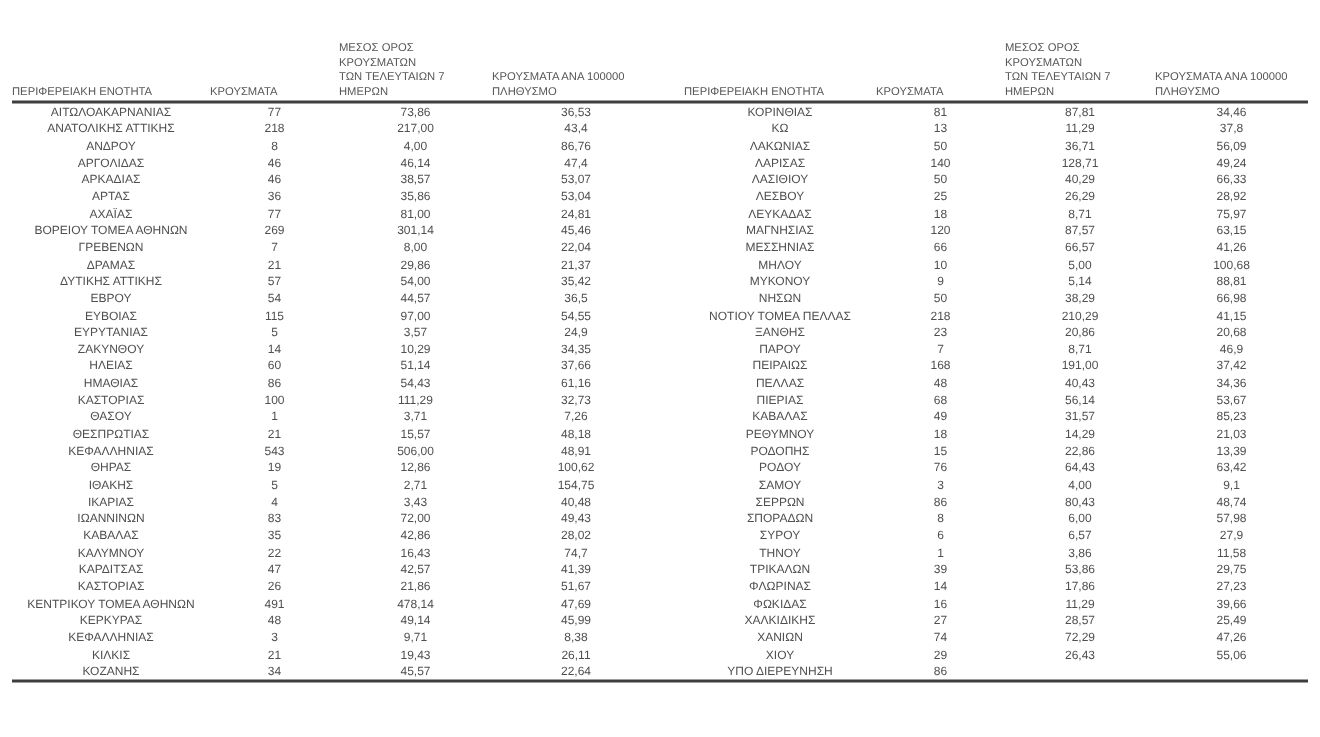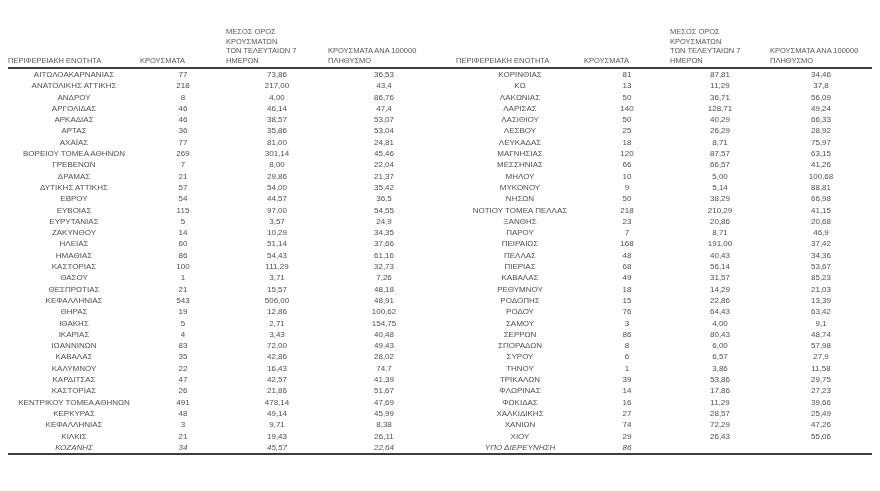--- a/index.html
+++ b/index.html
@@ -35,21 +35,20 @@
     vertical-align: middle;
     height: 11.3px;
     line-height: 11.3px;
     padding: 0;
     white-space: nowrap;
     overflow: hidden;
     color: #4f4f4f;
   }
   table.report tbody tr:last-child td {
     border-bottom: 2px solid #3e3e3e;
-    font-style: italic;
   }
 </style>
 </head>
 <body>
 
 <div class="page">
 
   <table class="report">
     <colgroup>
       <col style="width:132px">

